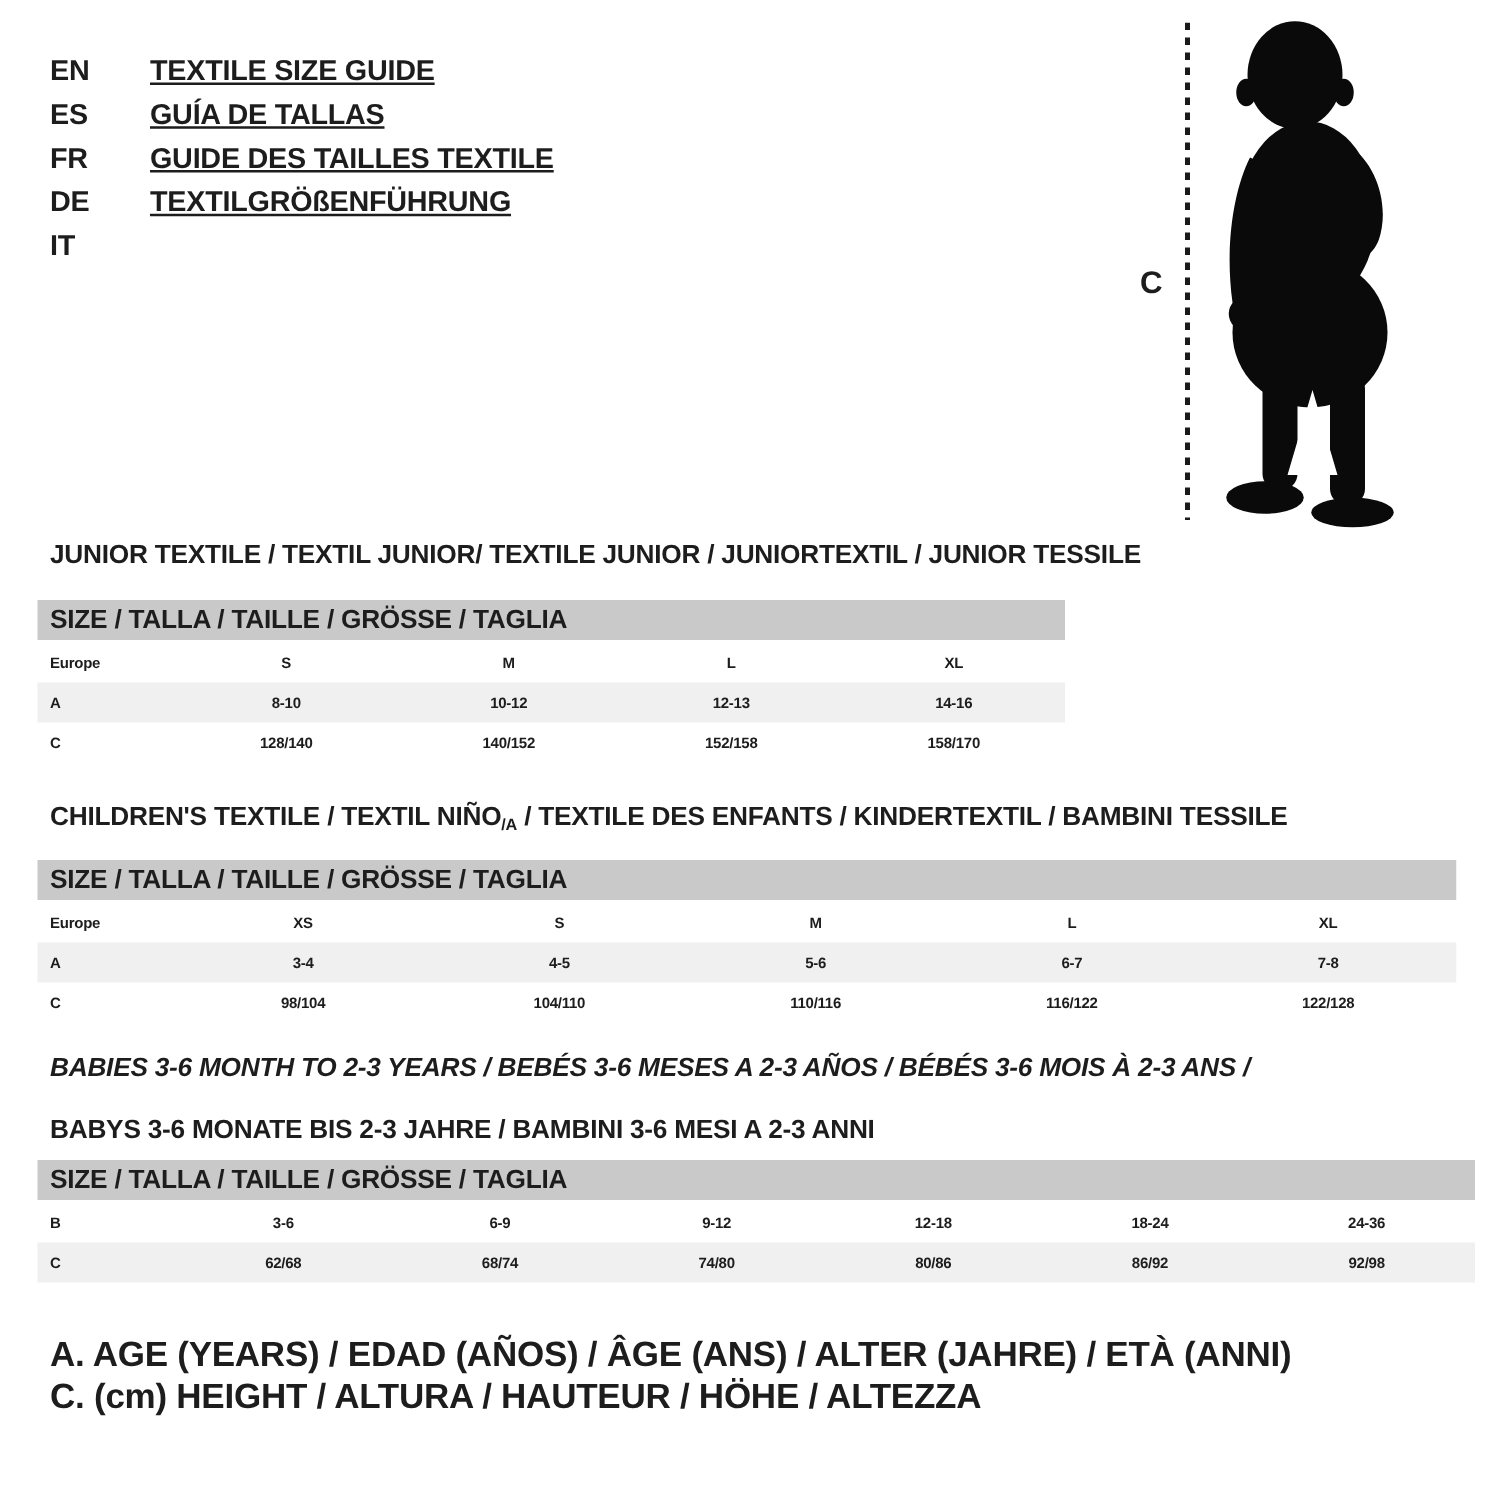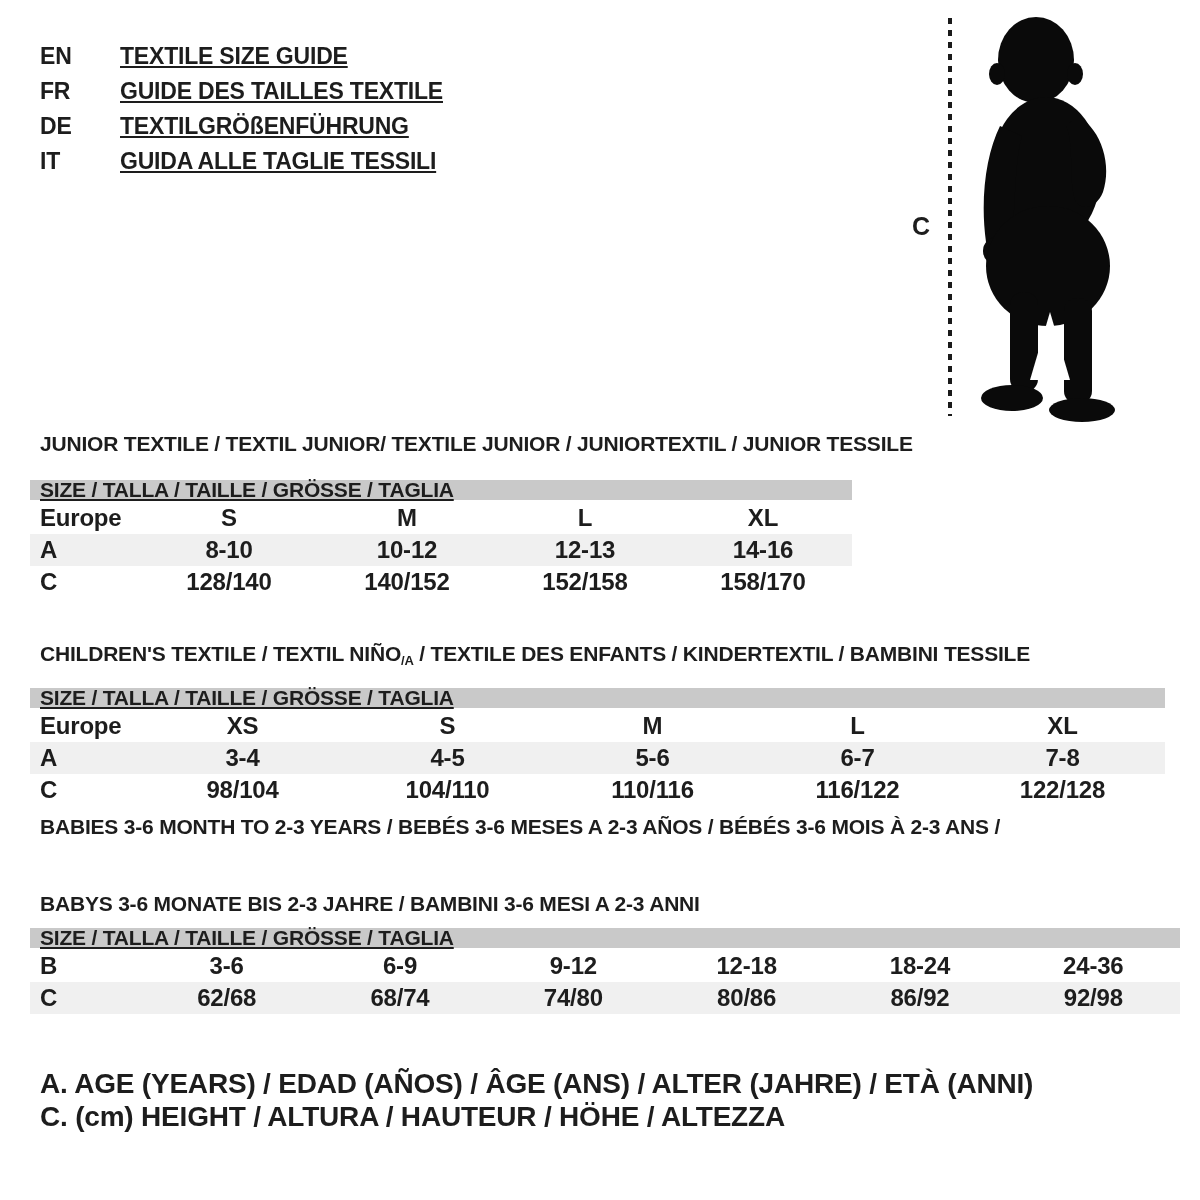--- a/index.html
+++ b/index.html
@@ -22,50 +22,53 @@
   
   .measure-line{position:absolute;left:948px;top:18px;width:4px;height:398px;}
   .measure-label{position:absolute;left:912px;top:212px;font-size:25px;}
   .silhouette{position:absolute;left:966px;top:14px;width:176px;height:408px;}
   
   .section-title{position:absolute;left:40px;font-size:21px;white-space:nowrap;}
   .sub{font-size:13px;vertical-align:-4px;}
   
   .size-table{position:absolute;left:30px;}
   .tbar{
-    height:20px;background:var(--bar-gray);display:flex;align-items:center;
-    padding-left:10px;font-size:21px;box-sizing:border-box;margin-bottom:2px;text-decoration:underline;
+    height:32px;background:var(--bar-gray);display:flex;align-items:center;
+    padding-left:10px;font-size:21px;box-sizing:border-box;margin-bottom:2px;
   }
-  .trow{display:flex;align-items:center;height:32px;font-size:24px;}
+  .trow{display:flex;align-items:center;height:32px;font-size:12px;}
   .trow.alt{background:var(--row-light);}
   .tlabel{width:110px;flex:0 0 110px;padding-left:10px;box-sizing:border-box;text-align:left;}
   .tcell{flex:1 1 0;text-align:center;}
   
   .notes{position:absolute;left:40px;top:1068px;}
   .note-line{height:33px;font-size:28px;white-space:nowrap;}
 </style>
 </head>
 <body>
 
 <div class="lang-header">
   <div class="lang-row">
     <span class="lang-code">EN</span>
     <span class="lang-title">TEXTILE SIZE GUIDE</span>
   </div>
   <div class="lang-row">
+    <span class="lang-code">ES</span>
+    <span class="lang-title">GUÍA DE TALLAS</span>
+  </div>
+  <div class="lang-row">
     <span class="lang-code">FR</span>
     <span class="lang-title">GUIDE DES TAILLES TEXTILE</span>
   </div>
   <div class="lang-row">
     <span class="lang-code">DE</span>
     <span class="lang-title">TEXTILGRÖßENFÜHRUNG</span>
   </div>
   <div class="lang-row">
     <span class="lang-code">IT</span>
-    <span class="lang-title">GUIDA ALLE TAGLIE TESSILI</span>
   </div>
 </div>
 
 <span class="measure-label">C</span>
 <svg class="measure-line" viewBox="0 0 4 398" aria-hidden="true">
   <line x1="2" y1="0" x2="2" y2="398" stroke="#1a1a1a" stroke-width="4" stroke-dasharray="6 6"></line>
 </svg>
 <svg class="silhouette" viewBox="0 0 176 408" aria-hidden="true">
   <g fill="#0a0a0a">
 
@@ -146,21 +149,21 @@
   <div class="trow">
     <span class="tlabel">C</span>
     <span class="tcell">98/104</span>
     <span class="tcell">104/110</span>
     <span class="tcell">110/116</span>
     <span class="tcell">116/122</span>
     <span class="tcell">122/128</span>
   </div>
 </div>
 
-<div class="section-title" style="top:815px;">BABIES 3-6 MONTH TO 2-3 YEARS / BEBÉS 3-6 MESES A 2-3 AÑOS / BÉBÉS 3-6 MOIS À 2-3 ANS /</div>
+<div class="section-title" style="top:843px;font-style:italic;">BABIES 3-6 MONTH TO 2-3 YEARS / BEBÉS 3-6 MESES A 2-3 AÑOS / BÉBÉS 3-6 MOIS À 2-3 ANS /</div>
 <div class="section-title" style="top:892px;text-align:right;">BABYS 3-6 MONATE BIS 2-3 JAHRE / BAMBINI 3-6 MESI A 2-3 ANNI</div>
 <div class="size-table" style="top:928px;width:1150px;">
   <div class="tbar">
     <span>SIZE / TALLA / TAILLE / GRÖSSE / TAGLIA</span>
   </div>
   <div class="trow">
     <span class="tlabel">B</span>
     <span class="tcell">3-6</span>
     <span class="tcell">6-9</span>
     <span class="tcell">9-12</span>

